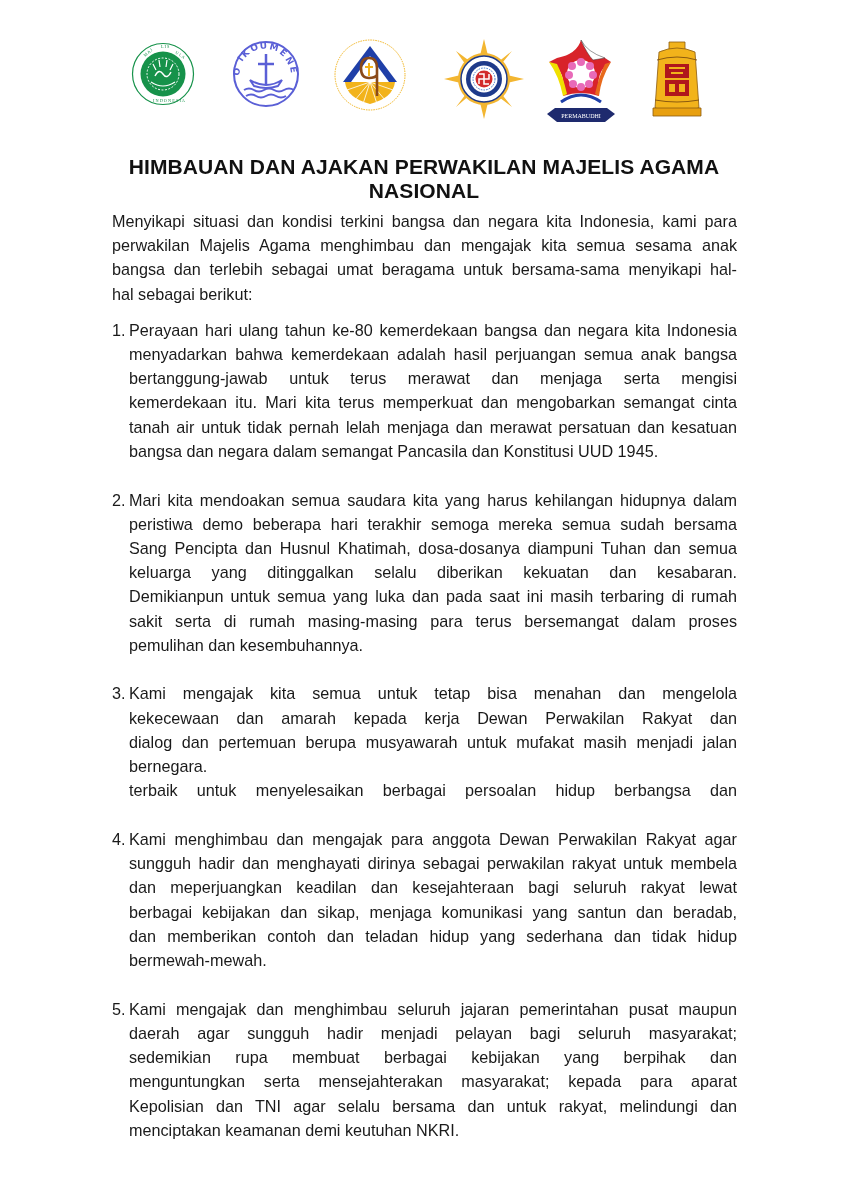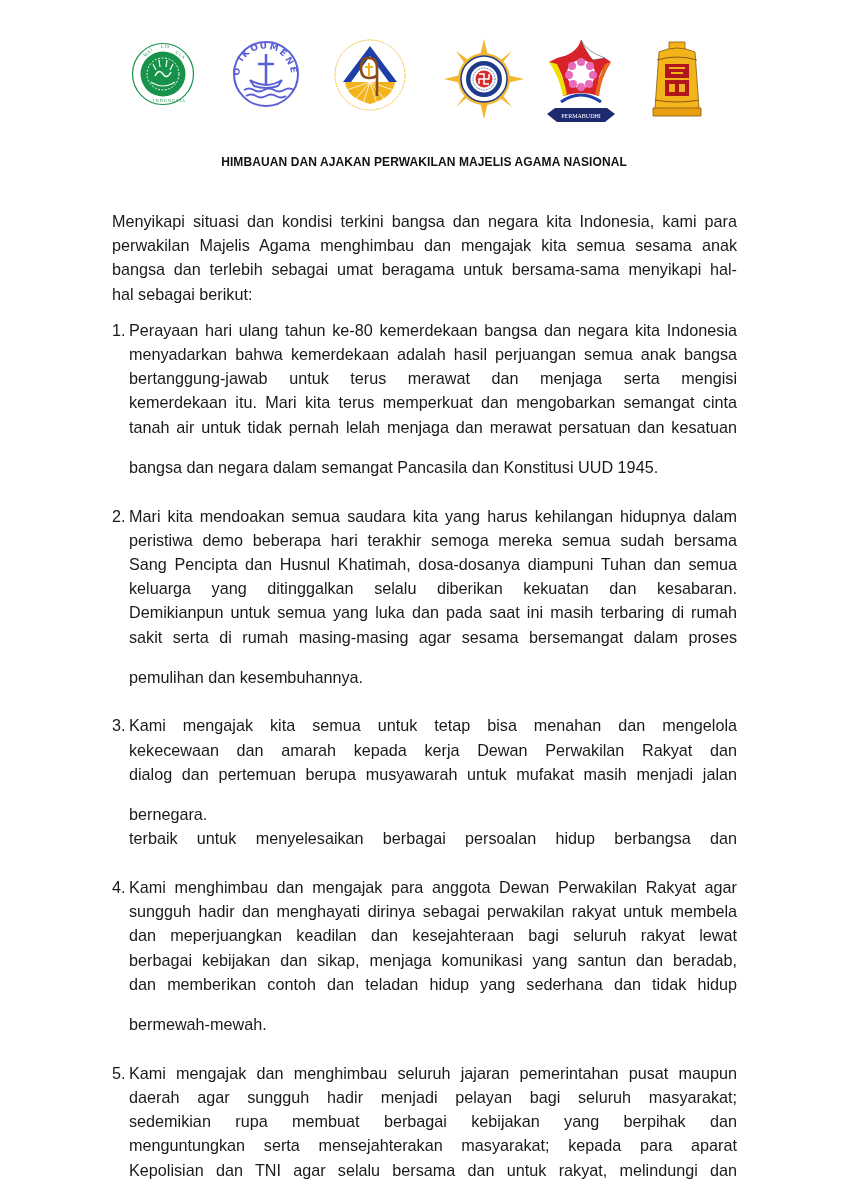--- a/index.html
+++ b/index.html
@@ -4,33 +4,33 @@
 <style>
   * { margin: 0; padding: 0; box-sizing: border-box; }
   html, body { width: 848px; height: 1200px; background: #ffffff; overflow: hidden; }
   body { position: relative; font-family: "Liberation Sans", sans-serif; color: #1a1a1a; }
 
   .logos { position: absolute; top: 34px; left: 0; width: 848px; height: 100px; }
   .logo { position: absolute; }
 
   .title {
     position: absolute; top: 155px; left: 110px; width: 628px;
-    text-align: center; font-weight: bold; font-size: 12px; letter-spacing: 0.1px;
+    text-align: center; font-weight: bold; font-size: 21px; letter-spacing: 0.1px;
     color: #111;
   }
 
   .content {
     position: absolute; top: 188px; left: 112px; width: 625px;
     font-size: 16.2px; line-height: 24.2px; text-align: justify; color: #1a1a1a;
   }
   .intro { margin-bottom: 12px; margin-top: 21px; }
   .item { position: relative; padding-left: 17px; margin-bottom: 24.5px; text-align: justify; }
   .item .num { position: absolute; left: 0; top: 0; }
   .item .line { display: block; text-align: justify; text-align-last: justify; }
-  .item .line.last { text-align-last: left; margin-top: 16px; }
+  .item .line.last { text-align-last: left; }
   .intro .line { display: block; text-align: justify; text-align-last: justify; }
   .intro .line.last { text-align-last: left; }
 </style>
 </head>
 <body>
 
 <div class="logos">
 
   <svg class="logo" style="left:131px;top:8px" width="64" height="64" viewBox="0 0 64 64">
     <circle cx="32" cy="32" r="30.5" fill="#fff" stroke="#16924a" stroke-width="1.2"></circle>
@@ -163,21 +163,21 @@
     <span class="line last">bangsa dan negara dalam semangat Pancasila dan Konstitusi UUD 1945.</span>
   </div>
 
   <div class="item">
     <span class="num">2.</span>
     <span class="line">Mari kita mendoakan semua saudara kita yang harus kehilangan hidupnya dalam</span>
     <span class="line">peristiwa demo beberapa hari terakhir semoga mereka semua sudah bersama</span>
     <span class="line">Sang Pencipta dan Husnul Khatimah, dosa-dosanya diampuni Tuhan dan semua</span>
     <span class="line">keluarga yang ditinggalkan selalu diberikan kekuatan dan kesabaran.</span>
     <span class="line">Demikianpun untuk semua yang luka dan  pada saat ini masih terbaring di rumah</span>
-    <span class="line">sakit serta di rumah masing-masing agar sesama bersemangat dalam proses</span>
+    <span class="line">sakit serta di rumah masing-masing para terus bersemangat dalam proses</span>
     <span class="line last">pemulihan dan kesembuhannya.</span>
   </div>
 
   <div class="item">
     <span class="num">3.</span>
     <span class="line">Kami mengajak kita semua untuk tetap bisa menahan dan mengelola</span>
     <span class="line">kekecewaan dan amarah kepada kerja Dewan Perwakilan Rakyat dan</span>
     <span class="line">dialog dan pertemuan berupa musyawarah untuk mufakat masih menjadi jalan</span>
     <span class="line last">bernegara.</span>
     <span class="line">terbaik untuk menyelesaikan berbagai persoalan hidup berbangsa dan</span>

